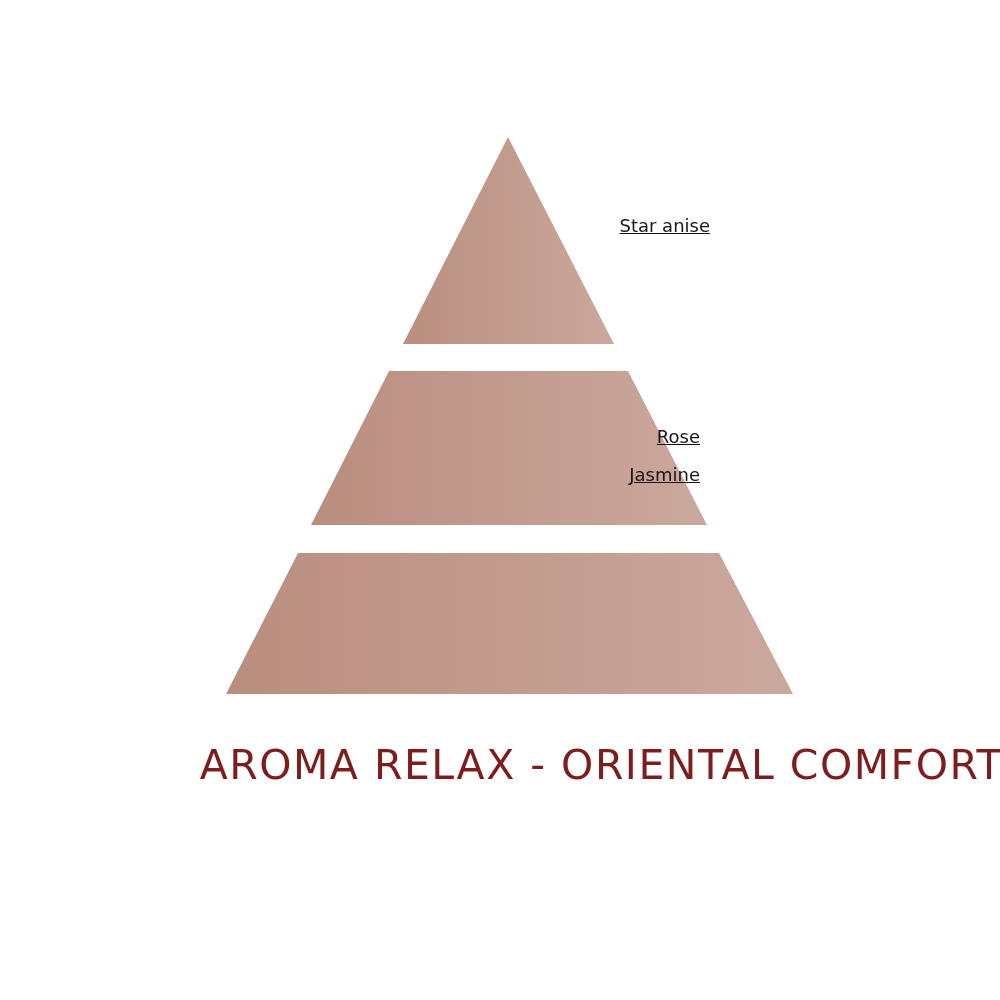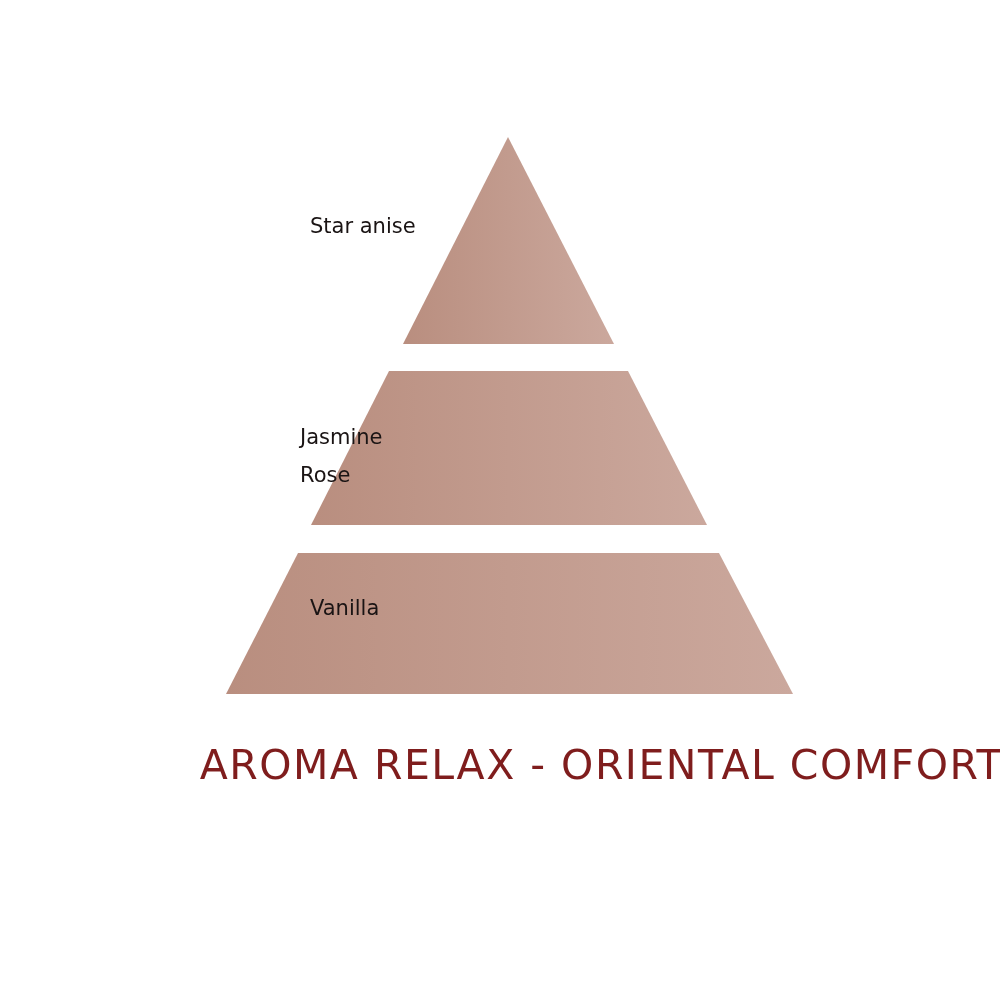--- a/index.html
+++ b/index.html
@@ -1,18 +1,18 @@
 <!DOCTYPE html>
 <html><head>
   <meta charset="utf-8">
   <style>
     html, body { margin: 0; padding: 0; background: #ffffff; }
     body { width: 1000px; height: 1000px; position: relative; overflow: hidden; font-family: "DejaVu Sans", sans-serif; }
     svg.pyramid { position: absolute; left: 0; top: 0; width: 1000px; height: 1000px; }
-    .tier-label { position: absolute; width: 400px; text-align: left; color: #1a1414; font-family: "DejaVu Sans", sans-serif; font-size: 21px; line-height: 38px; letter-spacing: 0px; }
+    .tier-label { position: absolute; width: 400px; text-align: right; color: #1a1414; font-family: "DejaVu Sans", sans-serif; font-size: 18px; line-height: 38px; letter-spacing: 0px; text-decoration: underline; }
     .tier-label span { display: block; }
     .title { position: absolute; left: 3px; top: 741px; width: 1000px; text-align: right; color: #7f1d1d; font-family: "DejaVu Sans", sans-serif; font-size: 41px; letter-spacing: 1.5px; font-weight: normal; }
   </style>
 </head>
 <body>
 
 <svg class="pyramid" viewBox="0 0 1000 1000">
   <defs>
     <linearGradient id="g" x1="0" y1="0" x2="1" y2="0">
       <stop offset="0" stop-color="#b98e7f"></stop>
@@ -22,21 +22,20 @@
   <polygon points="508,137 614,344 403,344" fill="url(#g)"></polygon>
   <polygon points="389,371 628,371 707,525 311,525" fill="url(#g)"></polygon>
   <polygon points="298,553 719,553 793,694 226,694" fill="url(#g)"></polygon>
 </svg>
 
 <div class="tier-label" style="left:310px; top:207px;">
   <span>Star anise</span>
 </div>
 
 <div class="tier-label" style="left:300px; top:418px;">
+  <span>Rose</span>
   <span>Jasmine</span>
-  <span>Rose</span>
 </div>
 
 <div class="tier-label" style="left:310px; top:589px;">
-  <span>Vanilla</span>
 </div>
 
 <div class="title">AROMA RELAX - ORIENTAL COMFORT</div>
 
 </body></html>

